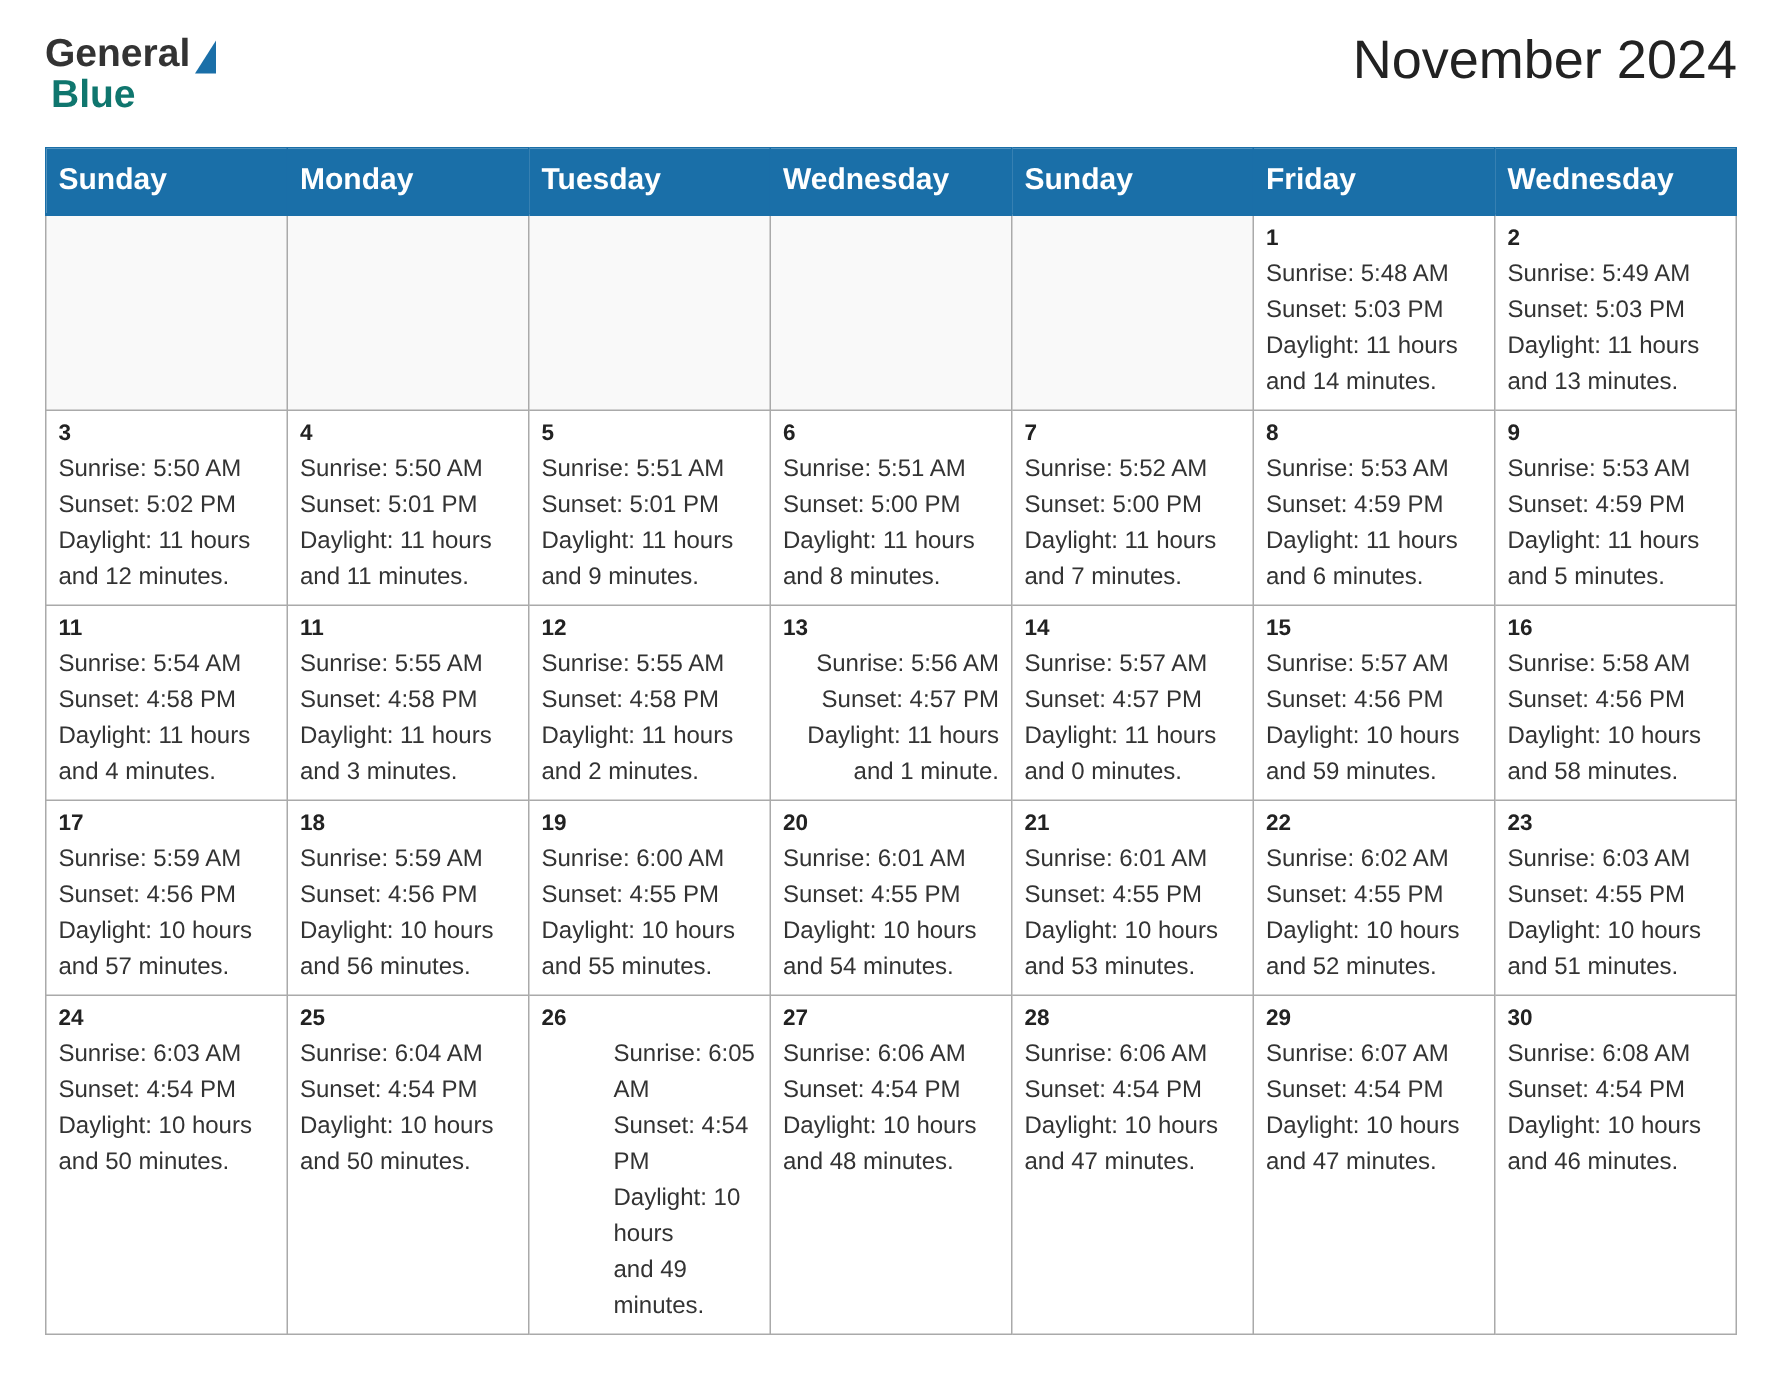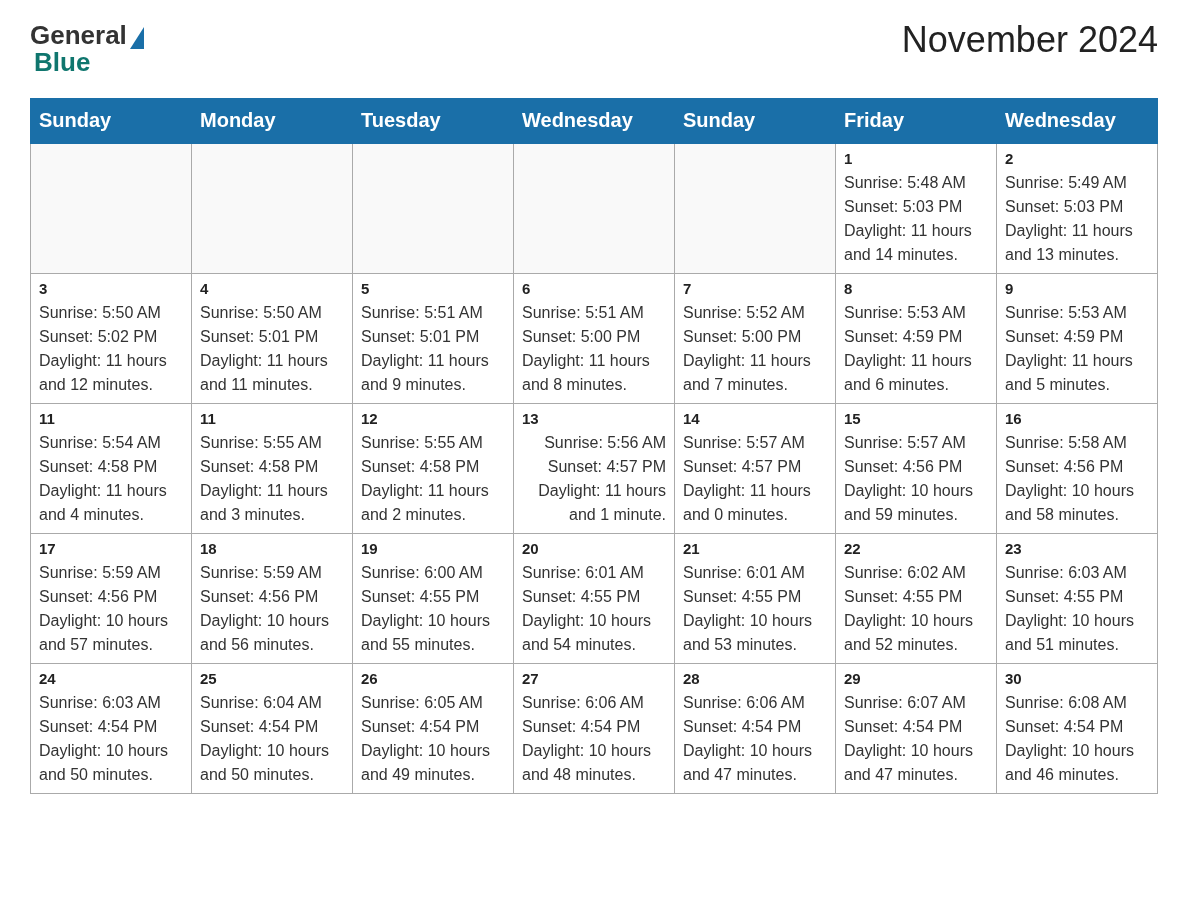--- a/index.html
+++ b/index.html
@@ -318,21 +318,21 @@
         </td>
         <td>
           <span class="day-num">25</span>
           <div class="day-info" style="white-space: pre-line;">Sunrise: 6:04 AM
 Sunset: 4:54 PM
 Daylight: 10 hours
 and 50 minutes.</div>
         </td>
         <td>
           <span class="day-num">26</span>
-          <div class="day-info" style="white-space: pre-line;">Sunrise: 6:05 AM
+          <div class="day-info" style="white-space: pre-line; margin-left: 48px;">Sunrise: 6:05 AM
 Sunset: 4:54 PM
 Daylight: 10 hours
 and 49 minutes.</div>
         </td>
         <td>
           <span class="day-num">27</span>
           <div class="day-info" style="white-space: pre-line;">Sunrise: 6:06 AM
 Sunset: 4:54 PM
 Daylight: 10 hours
 and 48 minutes.</div>

